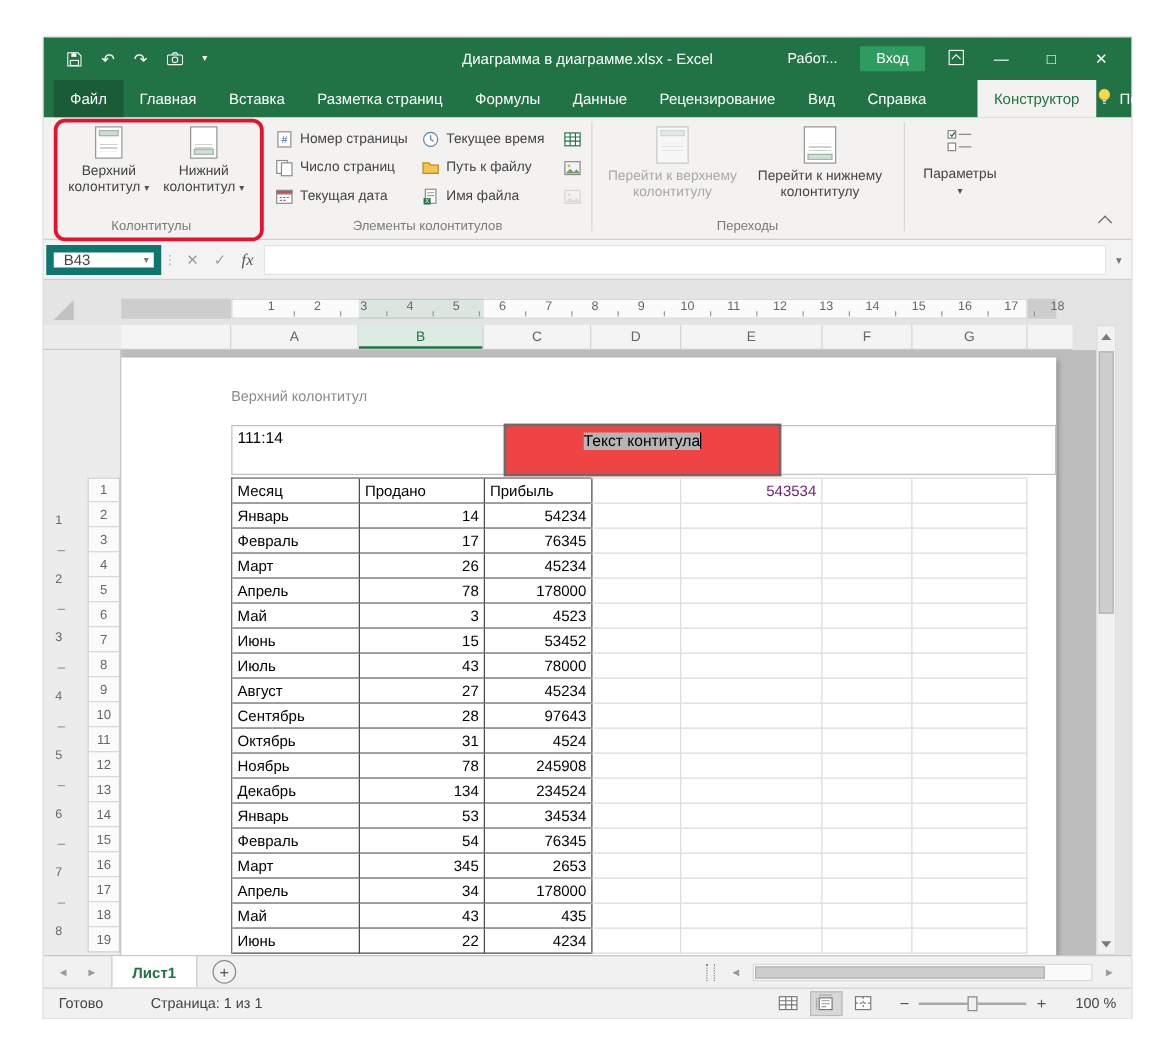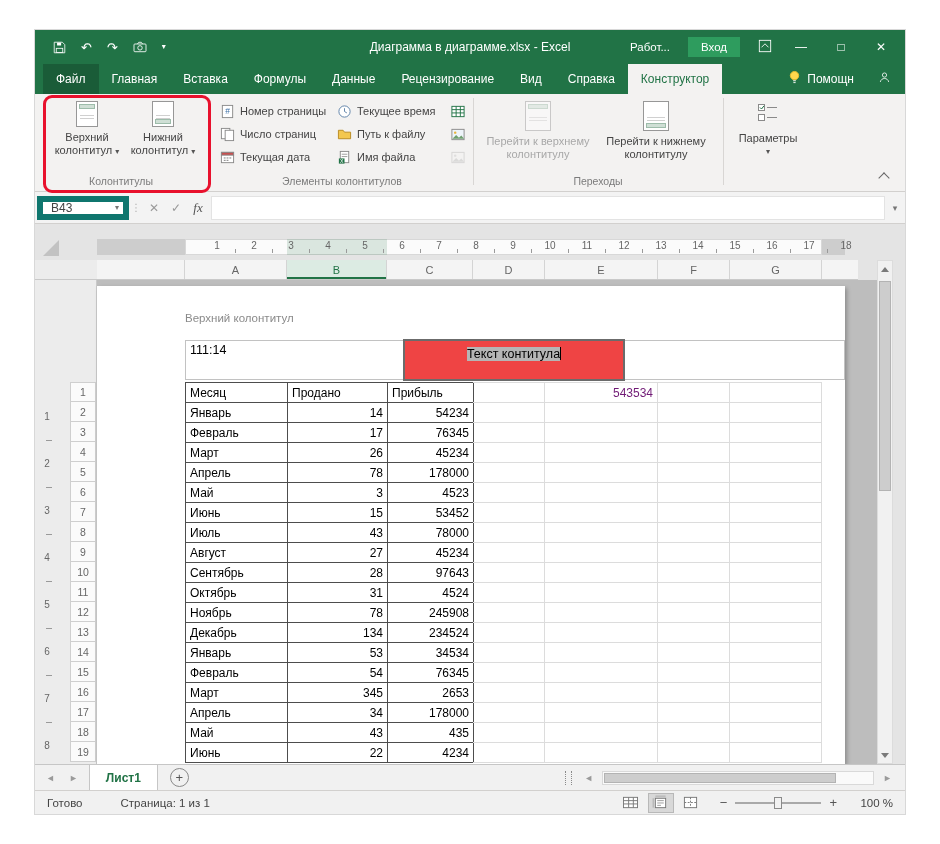--- a/index.html
+++ b/index.html
@@ -14,21 +14,21 @@
   .tb-right{margin-left:auto;display:flex;align-items:center;gap:18px;padding-right:13px;z-index:2;}
   .account{font-size:11.5px;white-space:nowrap;}
   .signin{background:#2e9c5e;padding:4px 13px;font-size:11.5px;cursor:default;}
   .wc{width:22px;text-align:center;font-size:12px;line-height:1;}
 
   
   .tabrow{position:absolute;top:34px;left:0;right:0;height:30px;background:#217346;display:flex;align-items:stretch;color:#fff;font-size:12px;padding-left:8px;box-sizing:border-box;}
   .tablist{display:flex;align-items:stretch;}
   .rtab{padding:0 13px;display:flex;align-items:center;white-space:nowrap;}
   .rtab.file{background:#1a5c38;}
-  .rtab.active{background:#f3f2f1;color:#217346;}
+  .rtab.active{background:#f3f2f1;color:#217346;margin-left:28px;}
   .tabrow-right{margin-left:auto;display:flex;align-items:center;gap:24px;padding-right:14px;}
   .trbtn{display:flex;align-items:center;gap:6px;font-size:12px;}
 
   
   .ribbon{position:absolute;top:64px;left:0;right:0;height:98px;background:#f3f2f1;border-bottom:1px solid #d2d0ce;font-size:11px;color:#444;box-sizing:border-box;}
   .rgroup{position:absolute;top:0;height:96px;}
   .rgroup-label{position:absolute;bottom:3px;left:0;right:0;text-align:center;font-size:10.5px;color:#7b7b7b;white-space:nowrap;}
   .gdiv{position:absolute;top:4px;bottom:6px;width:1px;background:#d8d6d4;}
   .redbox{position:absolute;left:8px;top:1px;width:162px;height:92px;border:3px solid #e8112d;border-radius:9px;pointer-events:none;z-index:5;}
   .bigbtn{position:absolute;top:2px;width:76px;height:80px;display:flex;flex-direction:column;align-items:center;padding-top:5px;box-sizing:border-box;text-align:center;line-height:13px;cursor:default;}
@@ -168,20 +168,21 @@
         <span class="wc">□</span>
         <span class="wc">✕</span>
       </div>
     </div>
 
     <div class="tabrow">
       <div class="tablist">
           <div class="rtab file">Файл</div>
           <div class="rtab">Главная</div>
           <div class="rtab">Вставка</div>
+          <div class="rtab">Разметка страниц</div>
           <div class="rtab">Формулы</div>
           <div class="rtab">Данные</div>
           <div class="rtab">Рецензирование</div>
           <div class="rtab">Вид</div>
           <div class="rtab">Справка</div>
           <div class="rtab active">Конструктор</div>
         </div>
       <div class="tabrow-right">
         <span class="trbtn">
           <span><svg width="13" height="15" viewBox="0 0 14 16">

